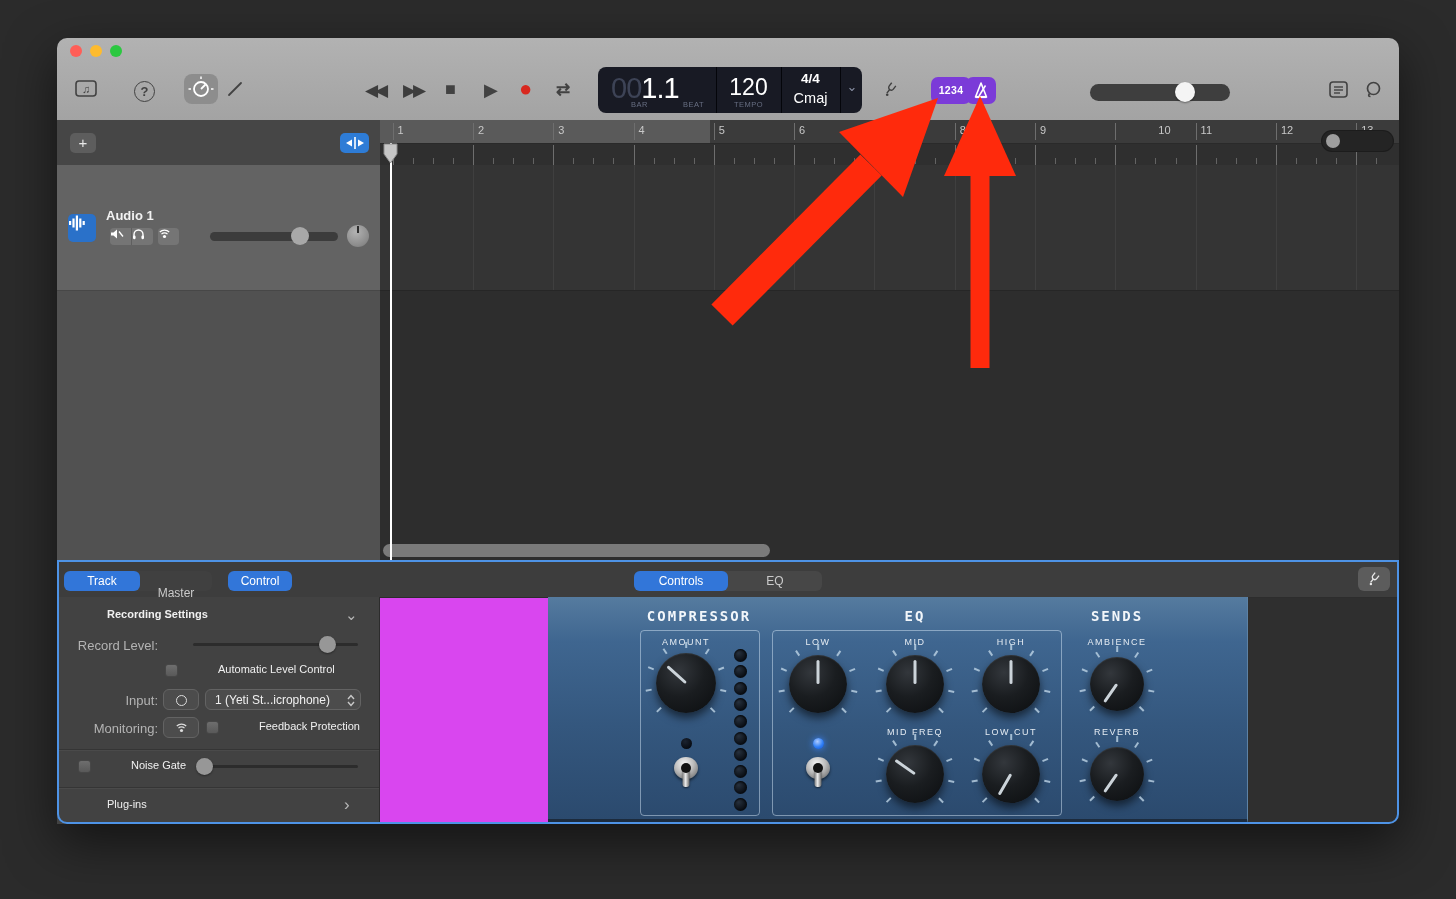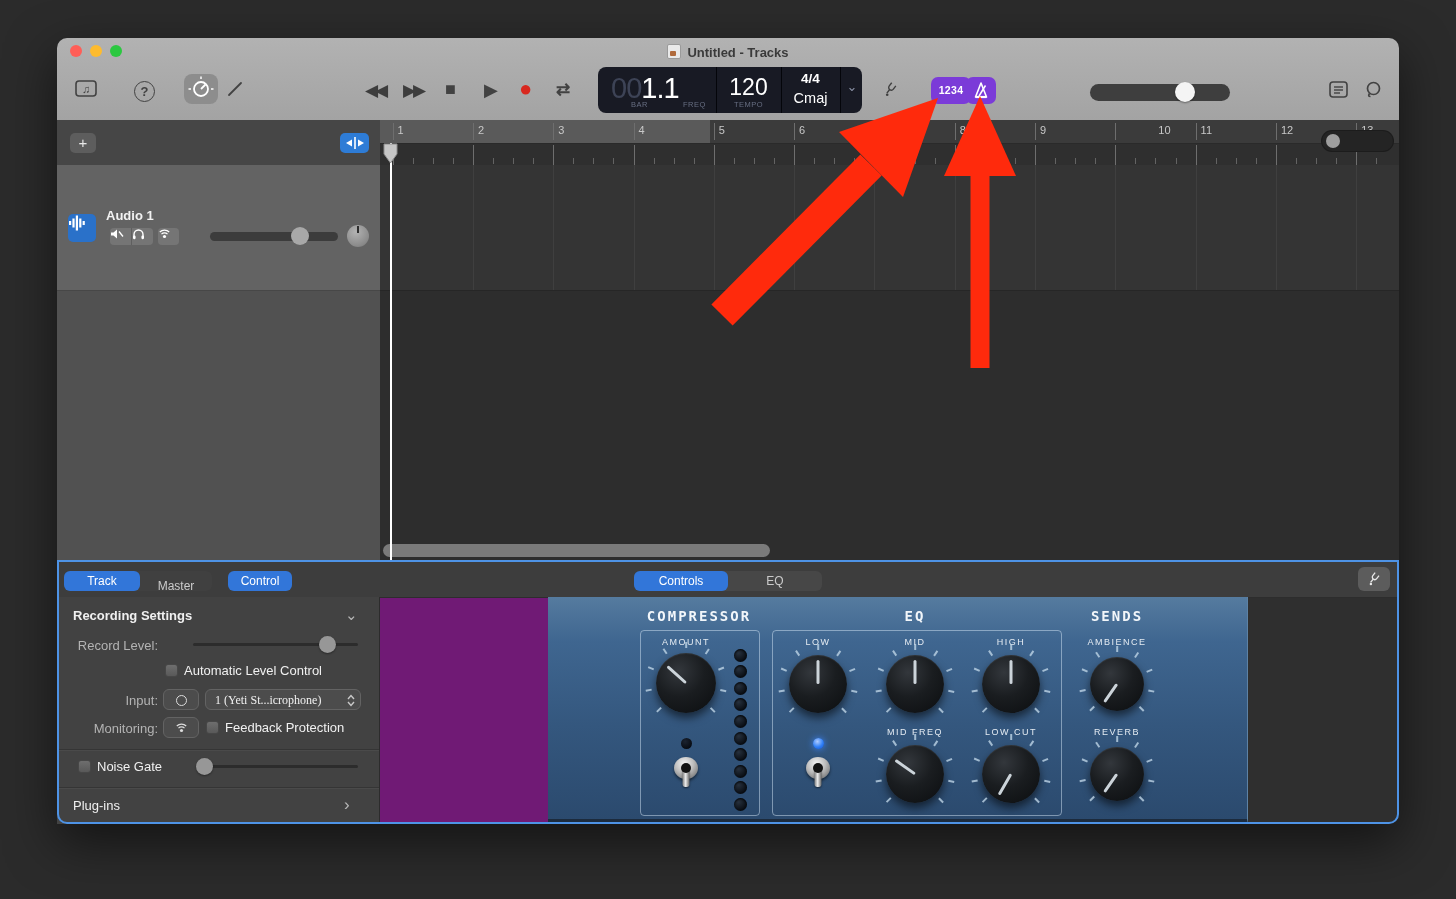--- a/index.html
+++ b/index.html
@@ -52,30 +52,30 @@
   .trk-vol-knob{position:absolute;left:234px;top:62px;width:18px;height:18px;border-radius:50%;background:#a8a8a8;}
   .pan-knob{position:absolute;left:290px;top:60px;width:22px;height:22px;border-radius:50%;background:radial-gradient(circle at 40% 32%,#b3b3b3,#8a8a8a 70%,#6f6f6f);}
   .pan-knob::after{content:"";position:absolute;left:50%;top:1px;width:2px;height:7px;background:#2e2e2e;transform:translateX(-50%);}
   .timeline{position:absolute;left:323px;top:127px;width:1019px;height:395px;background:#2d2d2d;}
   .row-lane{position:absolute;left:0;top:0;width:1019px;height:125px;background:#343434;border-bottom:1px solid #262626;}
   .gridline{position:absolute;top:0;width:1px;height:125px;background:#3f3f3f;}
   .playhead{position:absolute;left:333px;top:105px;width:1.5px;height:417px;background:#ffffff;z-index:5;}
   .ph-marker{position:absolute;left:326px;top:105px;z-index:6;}
   .h-scroll{position:absolute;left:326px;top:506px;width:387px;height:13px;background:#7a7a7a;border-radius:7px;z-index:4;}
   
-  .bottom{position:absolute;left:0;top:522px;width:1086px;height:264px;background:#701a75;border-radius:0 0 10px 10px;}
+  .bottom{position:absolute;left:0;top:522px;width:1086px;height:264px;background:#d946ef;border-radius:0 0 10px 10px;}
   .focus-ring{position:absolute;left:0;top:522px;width:1338px;height:260px;border:2px solid #4e93e6;border-radius:0 0 10px 10px;pointer-events:none;z-index:40;}
   .bp-hdr{position:absolute;left:0;top:0;width:1342px;height:37px;background:#3d3d3d;border-bottom:1px solid #2d2d2d;border-radius:0;}
   .seg{position:absolute;top:11px;height:20px;font-size:12px;line-height:20px;text-align:center;border-radius:6px;}
   .seg .on{background:#3276d9;color:#fff;border-radius:6px;height:20px;}
   .seg .off{background:#474747;color:#cbcbcb;border-radius:6px;height:20px;}
   .fork-btn{position:absolute;left:1301px;top:7px;width:32px;height:24px;background:#5c5c5c;border-radius:6px;text-align:center;line-height:24px;}
   
   .settings{position:absolute;left:0;top:37px;width:322px;height:227px;background:#424242;border-right:1px solid #2c2c2c;}
-  .stext{color:#f0f0f0;font-size:13px;}
+  .stext{color:#f0f0f0;font-size:11px;margin-left:34px;}
   .glabel{position:absolute;color:#b3b3b3;font-size:13px;left:0;width:101px;text-align:right;}
   .chk{position:absolute;width:13px;height:13px;border-radius:3px;background:linear-gradient(#6e6e6e,#595959);border:1px solid #474747;box-sizing:border-box;}
   .slider-track{position:absolute;height:3px;background:#2c2c2c;border-radius:2px;}
   .slider-knob{position:absolute;width:17px;height:17px;border-radius:50%;background:#979797;box-shadow:0 1px 2px rgba(0,0,0,.4);}
   .inp-btn{position:absolute;background:#4c4c4c;border:1px solid #636363;border-radius:6px;box-sizing:border-box;}
   .divider{position:absolute;left:0;width:322px;height:1px;background:#353535;box-shadow:0 1px 0 #4a4a4a;}
   .chev{color:#b8b8b8;}
   
   .blue-panel{position:absolute;left:491px;top:37px;width:700px;height:227px;
     background:linear-gradient(180deg,#557b9f 0%,#3f6690 20%,#34577e 58%,#2b4a6e 100%);
@@ -104,21 +104,20 @@
 </style>
 </head>
 <body>
 
 <div id="win">
 
   <div class="toolbar">
     <div class="tl" style="left:13px;background:#ff5e57;"></div>
     <div class="tl" style="left:33px;background:#febb2e;"></div>
     <div class="tl" style="left:53px;background:#2bc840;"></div>
-    <div class="title"><span class="doc-ico"></span><span>Untitled - Tracks</span></div>
 
     <div class="tb-ico" style="left:18px;top:42px;">
       <svg width="22" height="18" viewBox="0 0 22 18">
           <rect x="1" y="1" width="20" height="15" rx="3" fill="none" stroke="#424242" stroke-width="1.6"></rect>
           <text x="11" y="13" text-anchor="middle" font-size="11" fill="#424242">♫</text>
         </svg>
     </div>
     <div class="tb-ico circle-q" style="left:77px;top:43px;"><span>?</span></div>
     <div class="tb-ico sc-btn">
       <svg width="34" height="30" viewBox="0 0 34 30">
@@ -138,21 +137,21 @@
     <div class="tb-ico transport" style="left:308px;top:42px;"><span>◀◀</span></div>
     <div class="tb-ico transport" style="left:346px;top:42px;"><span>▶▶</span></div>
     <div class="tb-ico" style="left:388px;top:41px;font-size:18px;"><span>■</span></div>
     <div class="tb-ico" style="left:427px;top:41px;font-size:18px;"><span>▶</span></div>
     <div class="tb-ico" style="left:462px;top:38px;font-size:22px;color:#d8281f;"><span>●</span></div>
     <div class="tb-ico" style="left:499px;top:41px;font-size:17px;font-weight:bold;"><span>⇄</span></div>
 
     <div class="lcd">
       <div class="abs lcd-big" style="left:13px;top:5px;"><span class="lcd-dim">00</span><span>1.1</span></div>
       <div class="lcd-lab" style="left:33px;top:33px;">BAR</div>
-      <div class="lcd-lab" style="left:85px;top:33px;">FREQ</div>
+      <div class="lcd-lab" style="left:85px;top:33px;">BEAT</div>
       <div class="sep" style="left:118px;"></div>
       <div class="abs" style="left:118px;top:7px;width:65px;text-align:center;font-size:23px;font-weight:500;">120</div>
       <div class="lcd-lab" style="left:118px;top:33px;width:65px;text-align:center;">TEMPO</div>
       <div class="sep" style="left:183px;"></div>
       <div class="abs" style="left:183px;top:4px;width:59px;text-align:center;font-size:13.5px;font-weight:bold;">4/4</div>
       <div class="abs" style="left:183px;top:23px;width:59px;text-align:center;font-size:14.5px;">Cmaj</div>
       <div class="sep" style="left:242px;"></div>
       <div class="abs" style="left:244px;top:12px;width:20px;text-align:center;font-size:13px;color:#8b92a6;">⌄</div>
     </div>
 
@@ -341,21 +340,21 @@
         <path d="M1 1 H14 V11 L7.5 20 L1 11 Z" fill="#c7c7c7" stroke="#8e8e8e"></path>
       </svg>
   </div>
   <div class="playhead"></div>
   <div class="h-scroll"></div>
 
   <div class="bottom">
     <div class="bp-hdr">
       <div class="seg" style="left:7px;width:148px;background:#404040;border-radius:6px;">
         <div class="on abs" style="left:0;top:0;width:76px;"><span>Track</span></div>
-        <div class="off abs" style="left:76px;top:5px;width:72px;background:transparent;"><span>Master</span></div>
+        <div class="off abs" style="left:76px;top:12px;width:72px;background:transparent;"><span>Master</span></div>
       </div>
       <div class="seg on" style="left:171px;width:64px;background:#3276d9;color:#fff;"><span>Control</span></div>
       <div class="seg" style="left:577px;width:188px;background:#474747;border-radius:6px;">
         <div class="on abs" style="left:0;top:0;width:94px;"><span>Controls</span></div>
         <div class="off abs" style="left:94px;top:0;width:94px;background:transparent;"><span>EQ</span></div>
       </div>
       <div class="fork-btn">
         <svg width="16" height="16" viewBox="0 0 17 17" style="margin:4px auto 0;">
             <g stroke="#e8e8e8" stroke-width="1.4" fill="none" transform="rotate(38 8 8)">
               <path d="M5.5 2 v4 a2.6 2.6 0 0 0 5.2 0 V2"></path>
@@ -374,21 +373,21 @@
       <div class="slider-track" style="left:136px;top:46px;width:165px;"></div>
       <div class="slider-knob" style="left:262px;top:39px;"></div>
 
       <div class="chk" style="left:108px;top:67px;"></div>
       <div class="abs stext" style="left:127px;top:66px;">Automatic Level Control</div>
 
       <div class="glabel" style="top:96px;">Input:</div>
       <div class="inp-btn" style="left:106px;top:92px;width:36px;height:21px;">
         <div class="abs" style="left:12px;top:5px;width:9px;height:9px;border:1.4px solid #ddd;border-radius:50%;"></div>
       </div>
-      <div class="inp-btn" style="left:148px;top:92px;width:156px;height:21px;font-family:Liberation Serif, serif;">
+      <div class="inp-btn" style="left:148px;top:92px;width:156px;height:21px;">
         <div class="abs" style="left:9px;top:3px;font-size:12px;color:#f0f0f0;white-space:nowrap;">1  (Yeti St...icrophone)</div>
         <svg class="abs" style="right:5px;top:4px;" width="8" height="13" viewBox="0 0 8 13">
             <path d="M1 5 L4 1.5 L7 5" fill="none" stroke="#c9c9c9" stroke-width="1.4"></path>
             <path d="M1 8 L4 11.5 L7 8" fill="none" stroke="#c9c9c9" stroke-width="1.4"></path>
           </svg>
       </div>
 
       <div class="glabel" style="top:124px;">Monitoring:</div>
       <div class="inp-btn" style="left:106px;top:120px;width:36px;height:21px;">
         <svg class="abs" style="left:11px;top:4px;" width="13" height="12" viewBox="0 0 13 12">

